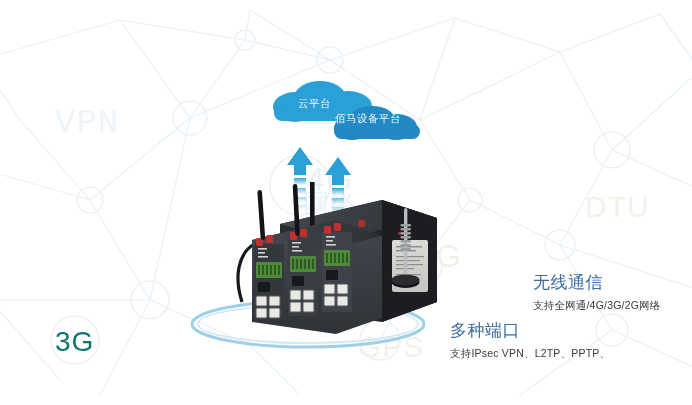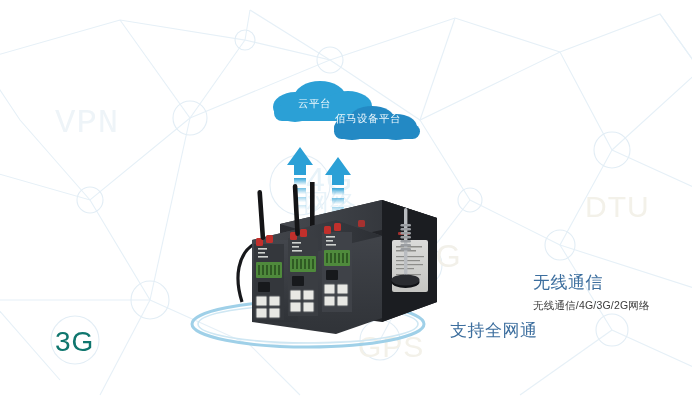--- a/index.html
+++ b/index.html
@@ -333,21 +333,22 @@
       </g>
       <ellipse cx="173.5" cy="100" rx="14" ry="6" fill="#111316"></ellipse>
       <ellipse cx="173.5" cy="98" rx="14" ry="5.5" fill="#2a2c30"></ellipse>
     </g>
   </svg>
 
 
 
   <div class="feature" style="left:533px;top:232px;margin-top:40px;">
     <div class="f-title">无线通信</div>
-    <div class="f-line">无线通信/4G/3G/2G网络</div>
+    <div class="f-line">支持全网通/4G/3G/2G网络</div>
   </div>
 
 
   <div class="feature" style="left:450px;top:320px;">
-    <div class="f-title">支持全网通</div>
+    <div class="f-title">多种端口</div>
+    <div class="f-line">支持IPsec VPN、L2TP、PPTP、</div>
   </div>
 
 </div>
 
 </body></html>

